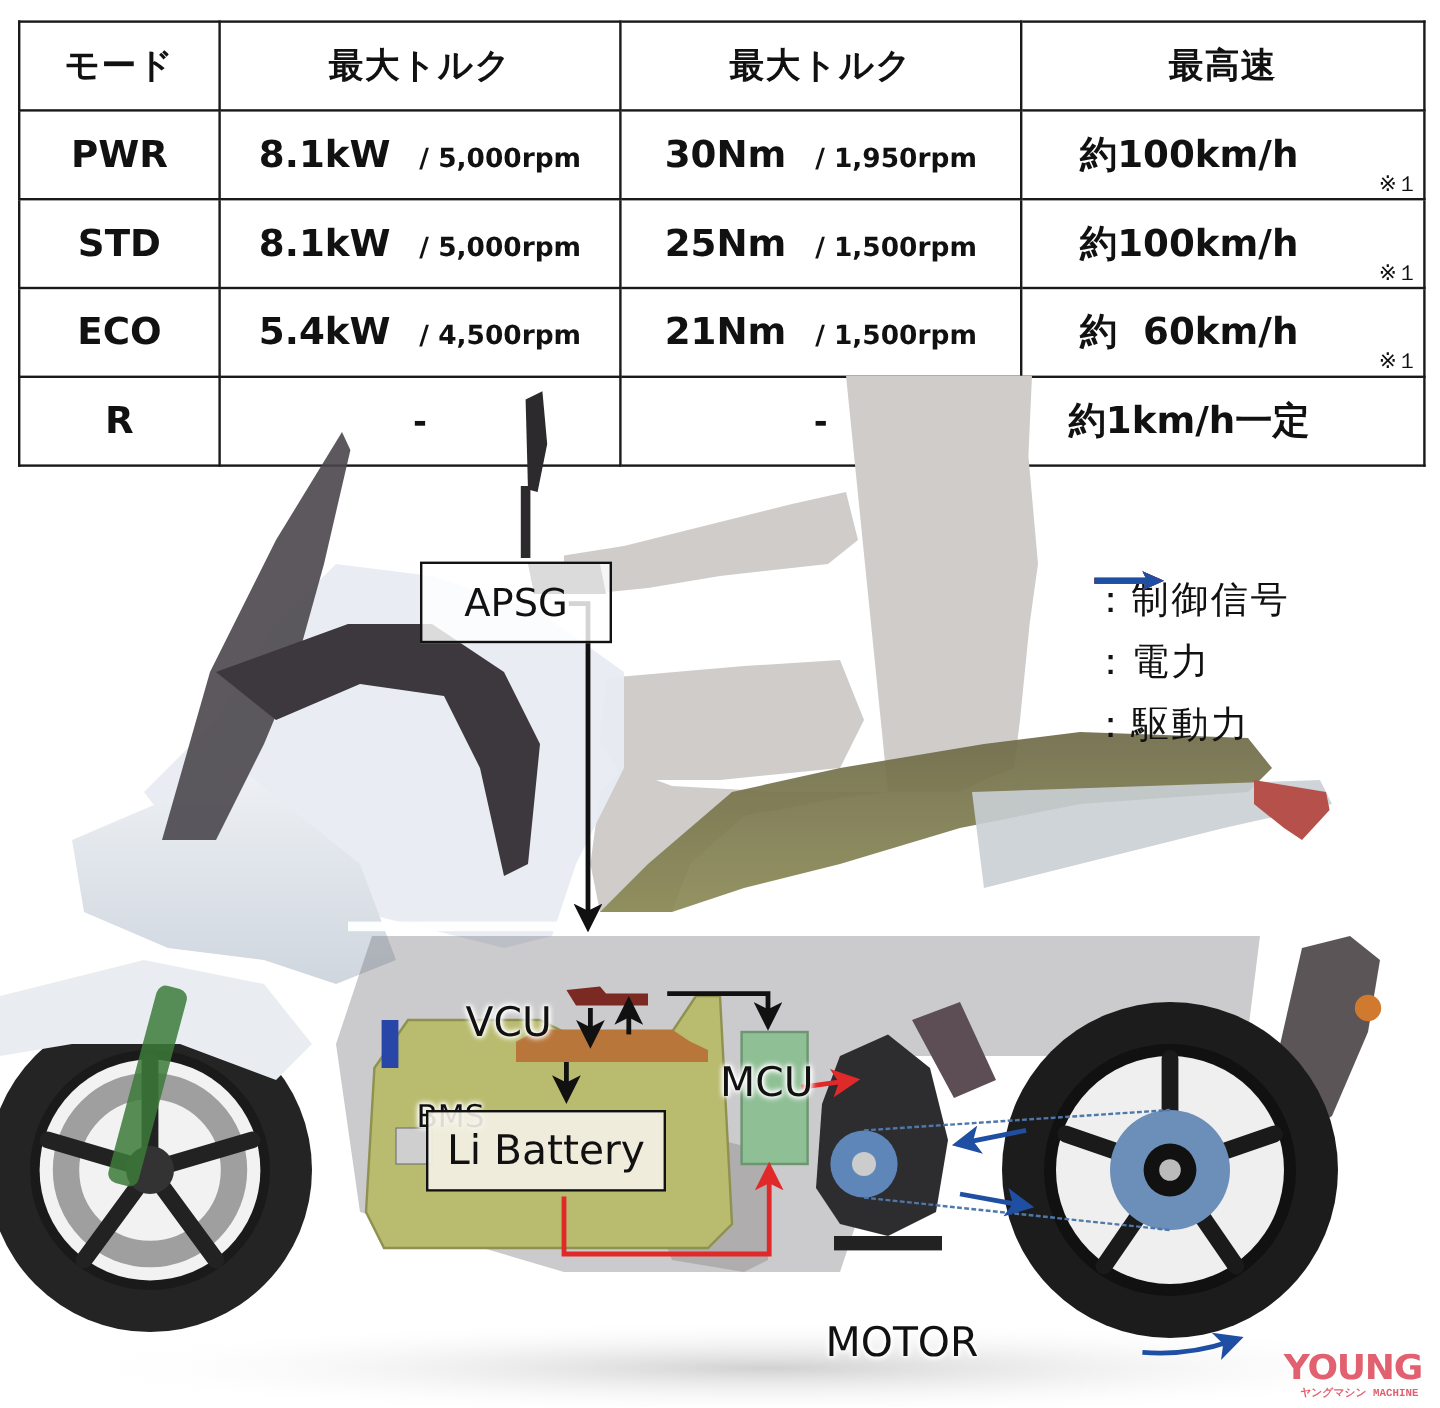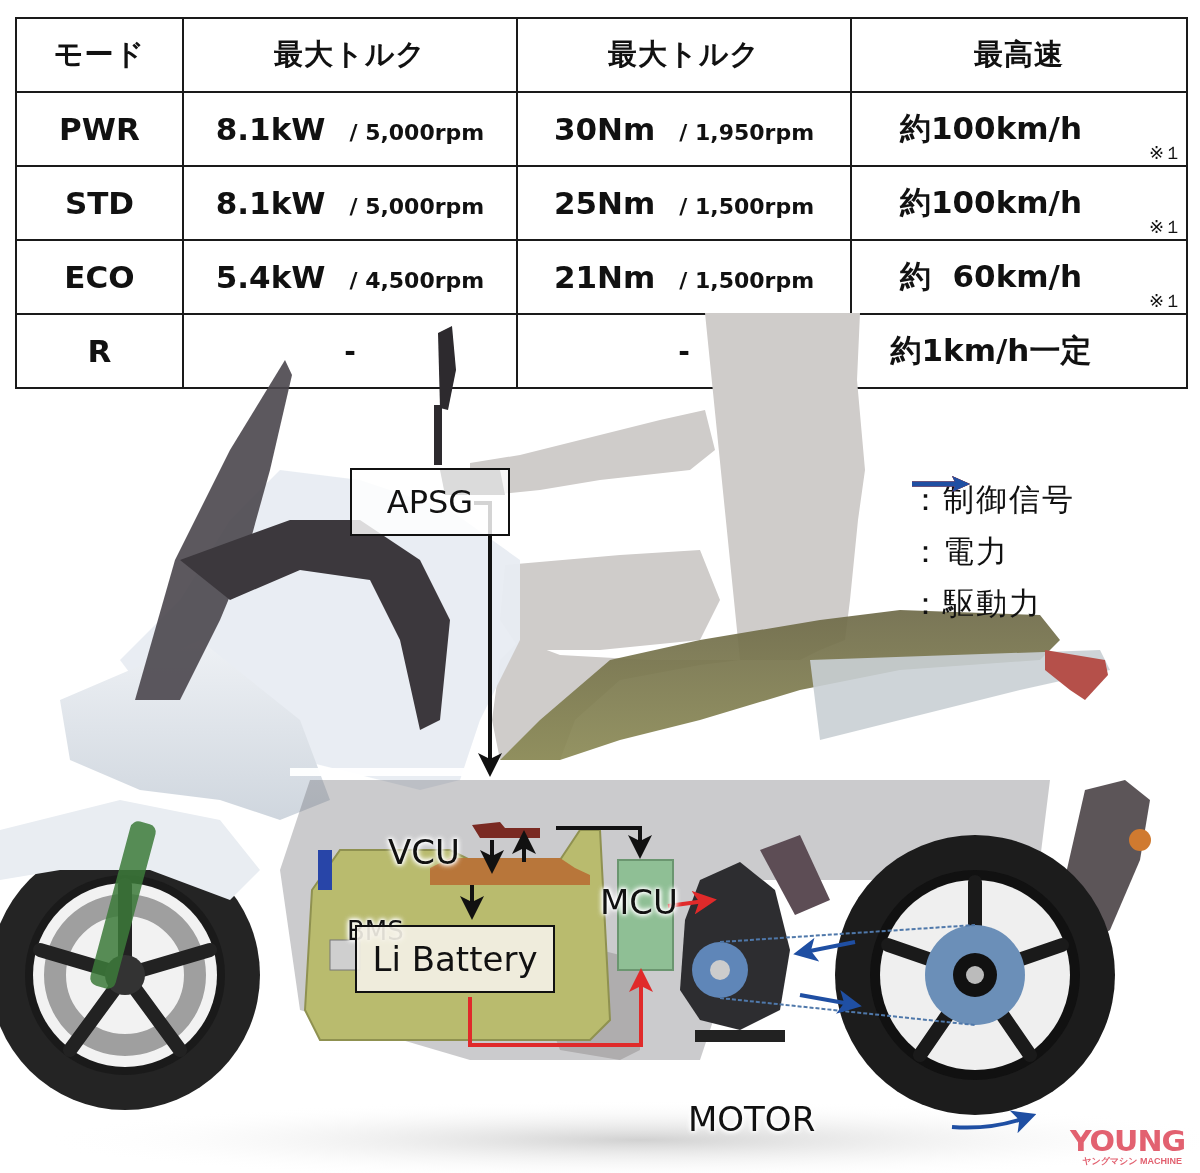--- a/index.html
+++ b/index.html
@@ -42,21 +42,21 @@
     margin-top: 44px;
   }
 
   .legend { position: absolute; left: 910px; top: 127px; width: 280px; margin-top: 34px; }
   .legend-row { display: flex; align-items: center; height: 52px; }
   .legend-arrow { width: 62px; height: 20px; margin-right: 10px; }
   .legend-text { font-size: 31px; color: #111; letter-spacing: 2px; }
 
   .watermark { position: absolute; left: 1065px; top: 813px; width: 125px; text-align: center; }
   .wm-main { font-family: "DejaVu Sans", sans-serif; font-weight: bold; font-size: 30px; color: #e26170; letter-spacing: -1px; line-height: 30px; transform: scaleY(0.95); }
-  .wm-sub { font-family: Liberation Sans, sans-serif; font-weight: bold; font-size: 9px; color: #e26170; line-height: 10px; text-align: right; padding-right: 8px; }
+  .wm-sub { font-family: Liberation Mono, monospace; font-weight: bold; font-size: 9px; color: #e26170; line-height: 10px; text-align: right; padding-right: 8px; }
 </style>
 </head>
 <body>
 
 <table class="spec-table">
   <colgroup>
     <col class="col-mode">
       <col class="col-power">
       <col class="col-torque">
       <col class="col-speed">

